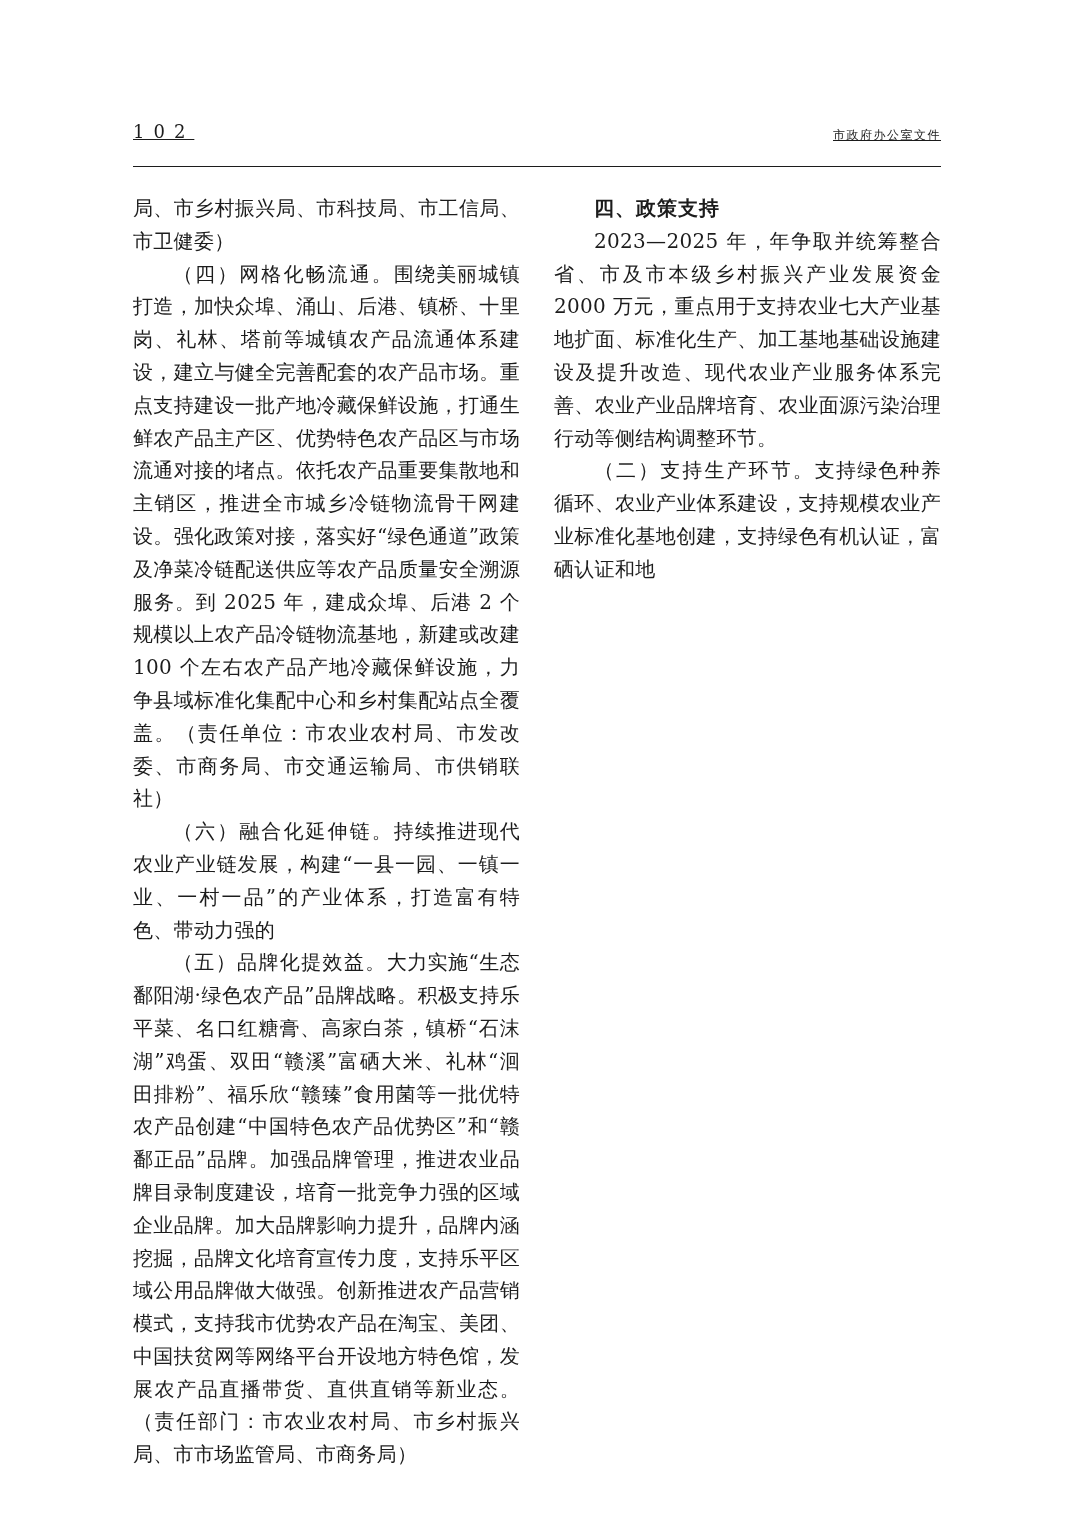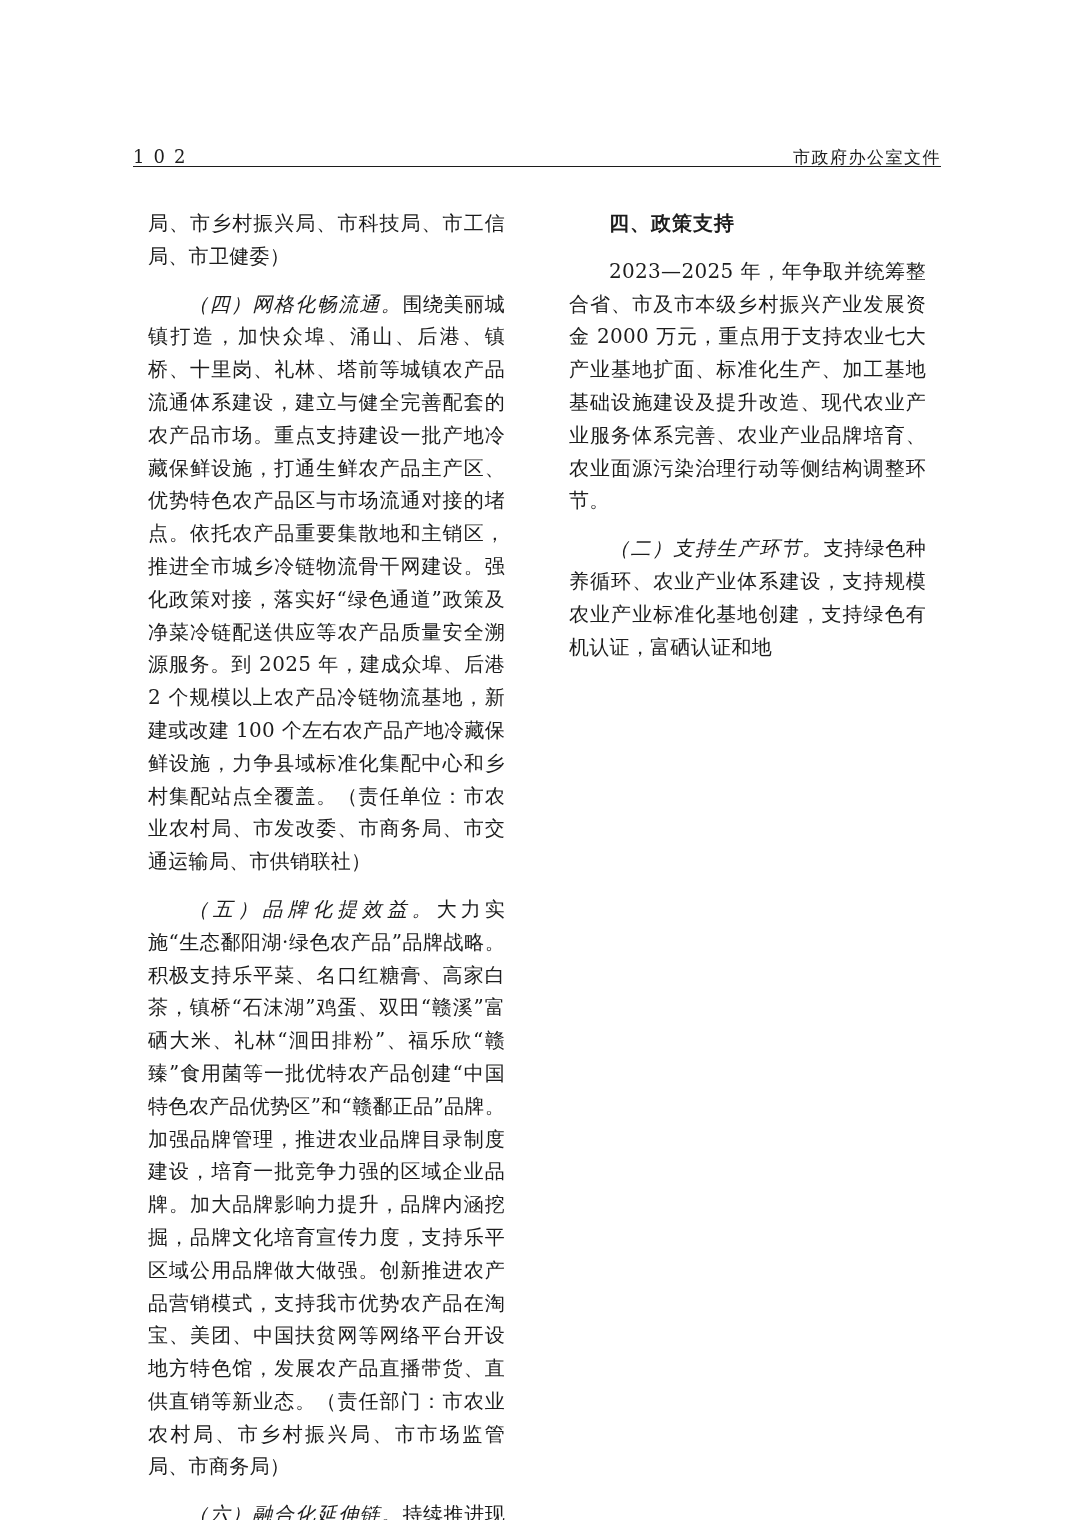--- a/index.html
+++ b/index.html
@@ -13,32 +13,33 @@
     height: 1520px;
     background: #ffffff;
     color: #1c1c1c;
     font-family: "DejaVu Serif", "Liberation Serif", serif;
     overflow: hidden;
   }
   .page-header {
     position: absolute;
     left: 133px;
     width: 808px;
-    top: 148px;
+    top: 123px;
     display: flex;
     justify-content: space-between;
     align-items: flex-end;
+    text-decoration: underline;
   }
   .page-number {
     font-size: 18px;
     letter-spacing: 9px;
     line-height: 1;
   }
   .header-right {
-    font-size: 17px;
+    font-size: 12px;
     letter-spacing: 1.5px;
     line-height: 1;
     text-align: right;
   }
   .header-rule {
     position: absolute;
     left: 133px;
     width: 808px;
     top: 166px;
     border-top: 1.6px solid #1c1c1c;
@@ -54,28 +55,27 @@
   }
   .column {
     width: 387px;
     font-size: 20px;
     line-height: 32.8px;
     text-align: justify;
     text-justify: inter-ideograph;
     letter-spacing: 0.3px;
   }
   p.para {
-    margin: 15px;
+    margin: 0;
     padding: 0;
   }
   p.para.indent {
     text-indent: 2em;
   }
   .kai {
-    font-style: italic;
     letter-spacing: 1.2px;
   }
   .hei {
     font-family: Liberation Sans, sans-serif;
     font-weight: bold;
     font-style: normal;
     letter-spacing: 1px;
   }
 </style>
 </head>
@@ -85,22 +85,22 @@
   <header class="page-header">
     <span class="page-number">102</span>
     <span class="header-right">市政府办公室文件</span>
   </header>
   <div class="header-rule"></div>
 
   <main class="content">
     <section class="column" id="col-left">
         <p class="para"><span>局、市乡村振兴局、市科技局、市工信局、市卫健委）</span></p>
         <p class="para indent"><span class="kai">（四）网格化畅流通。</span><span>围绕美丽城镇打造，加快众埠、涌山、后港、镇桥、十里岗、礼林、塔前等城镇农产品流通体系建设，建立与健全完善配套的农产品市场。重点支持建设一批产地冷藏保鲜设施，打通生鲜农产品主产区、优势特色农产品区与市场流通对接的堵点。依托农产品重要集散地和主销区，推进全市城乡冷链物流骨干网建设。强化政策对接，落实好“绿色通道”政策及净菜冷链配送供应等农产品质量安全溯源服务。到 2025 年，建成众埠、后港 2 个规模以上农产品冷链物流基地，新建或改建 100 个左右农产品产地冷藏保鲜设施，力争县域标准化集配中心和乡村集配站点全覆盖。（责任单位：市农业农村局、市发改委、市商务局、市交通运输局、市供销联社）</span></p>
+        <p class="para indent"><span class="kai">（六）融合化延伸链。</span><span>持续推进现代农业产业链发展，构建“一县一园、一镇一业、一村一品”的产业体系，打造富有特色、带动力强的</span></p>
         <p class="para indent"><span class="kai">（五）品牌化提效益。</span><span>大力实施“生态鄱阳湖·绿色农产品”品牌战略。积极支持乐平菜、名口红糖膏、高家白茶，镇桥“石沫湖”鸡蛋、双田“赣溪”富硒大米、礼林“洄田排粉”、福乐欣“赣臻”食用菌等一批优特农产品创建“中国特色农产品优势区”和“赣鄱正品”品牌。加强品牌管理，推进农业品牌目录制度建设，培育一批竞争力强的区域企业品牌。加大品牌影响力提升，品牌内涵挖掘，品牌文化培育宣传力度，支持乐平区域公用品牌做大做强。创新推进农产品营销模式，支持我市优势农产品在淘宝、美团、中国扶贫网等网络平台开设地方特色馆，发展农产品直播带货、直供直销等新业态。（责任部门：市农业农村局、市乡村振兴局、市市场监管局、市商务局）</span></p>
-        <p class="para indent"><span class="kai">（六）融合化延伸链。</span><span>持续推进现代农业产业链发展，构建“一县一园、一镇一业、一村一品”的产业体系，打造富有特色、带动力强的</span></p>
       </section>
     <section class="column" id="col-right">
         <p class="para indent"><span class="hei">四、政策支持</span></p>
         <p class="para indent"><span>2023—2025 年，年争取并统筹整合省、市及市本级乡村振兴产业发展资金 2000 万元，重点用于支持农业七大产业基地扩面、标准化生产、加工基地基础设施建设及提升改造、现代农业产业服务体系完善、农业产业品牌培育、农业面源污染治理行动等侧结构调整环节。</span></p>
         <p class="para indent"><span class="kai">（二）支持生产环节。</span><span>支持绿色种养循环、农业产业体系建设，支持规模农业产业标准化基地创建，支持绿色有机认证，富硒认证和地</span></p>
       </section>
   </main>
 </div>
 
 </body></html>

